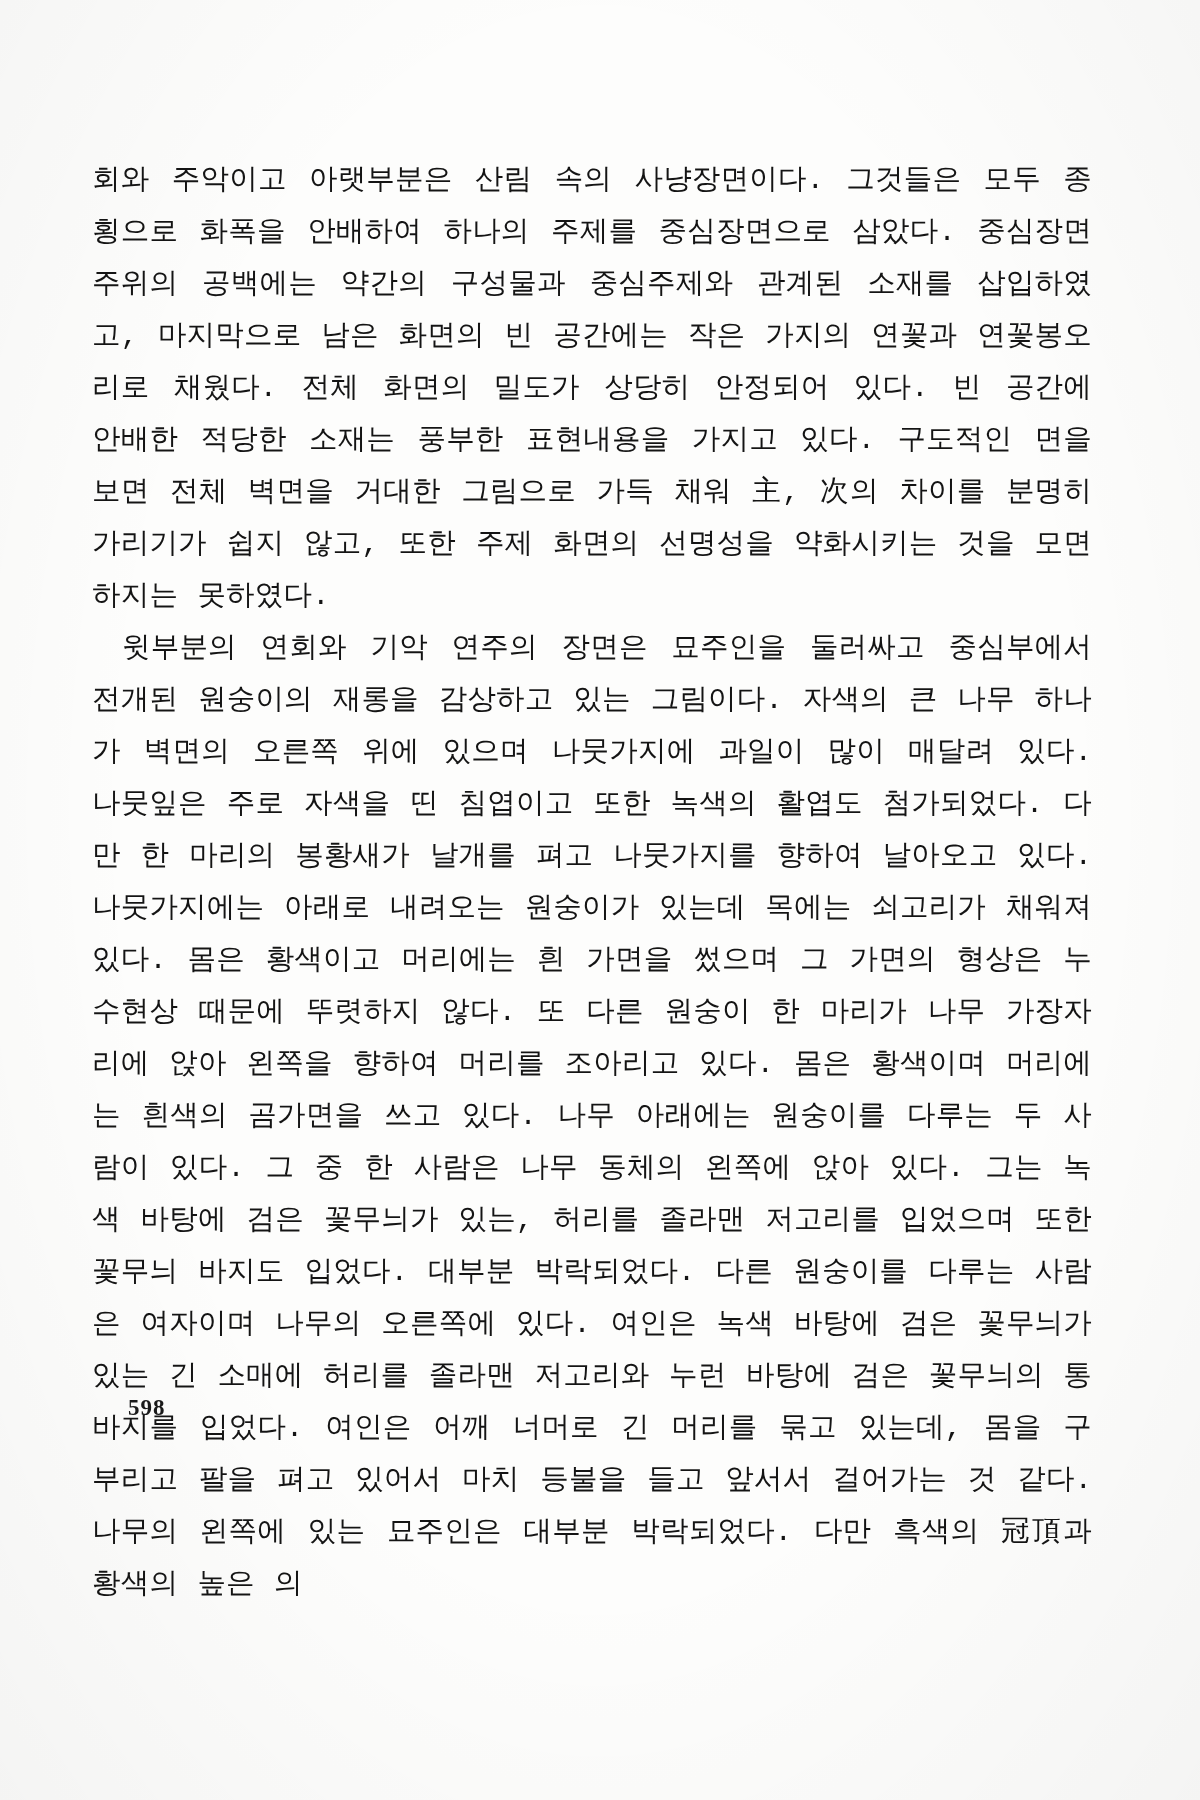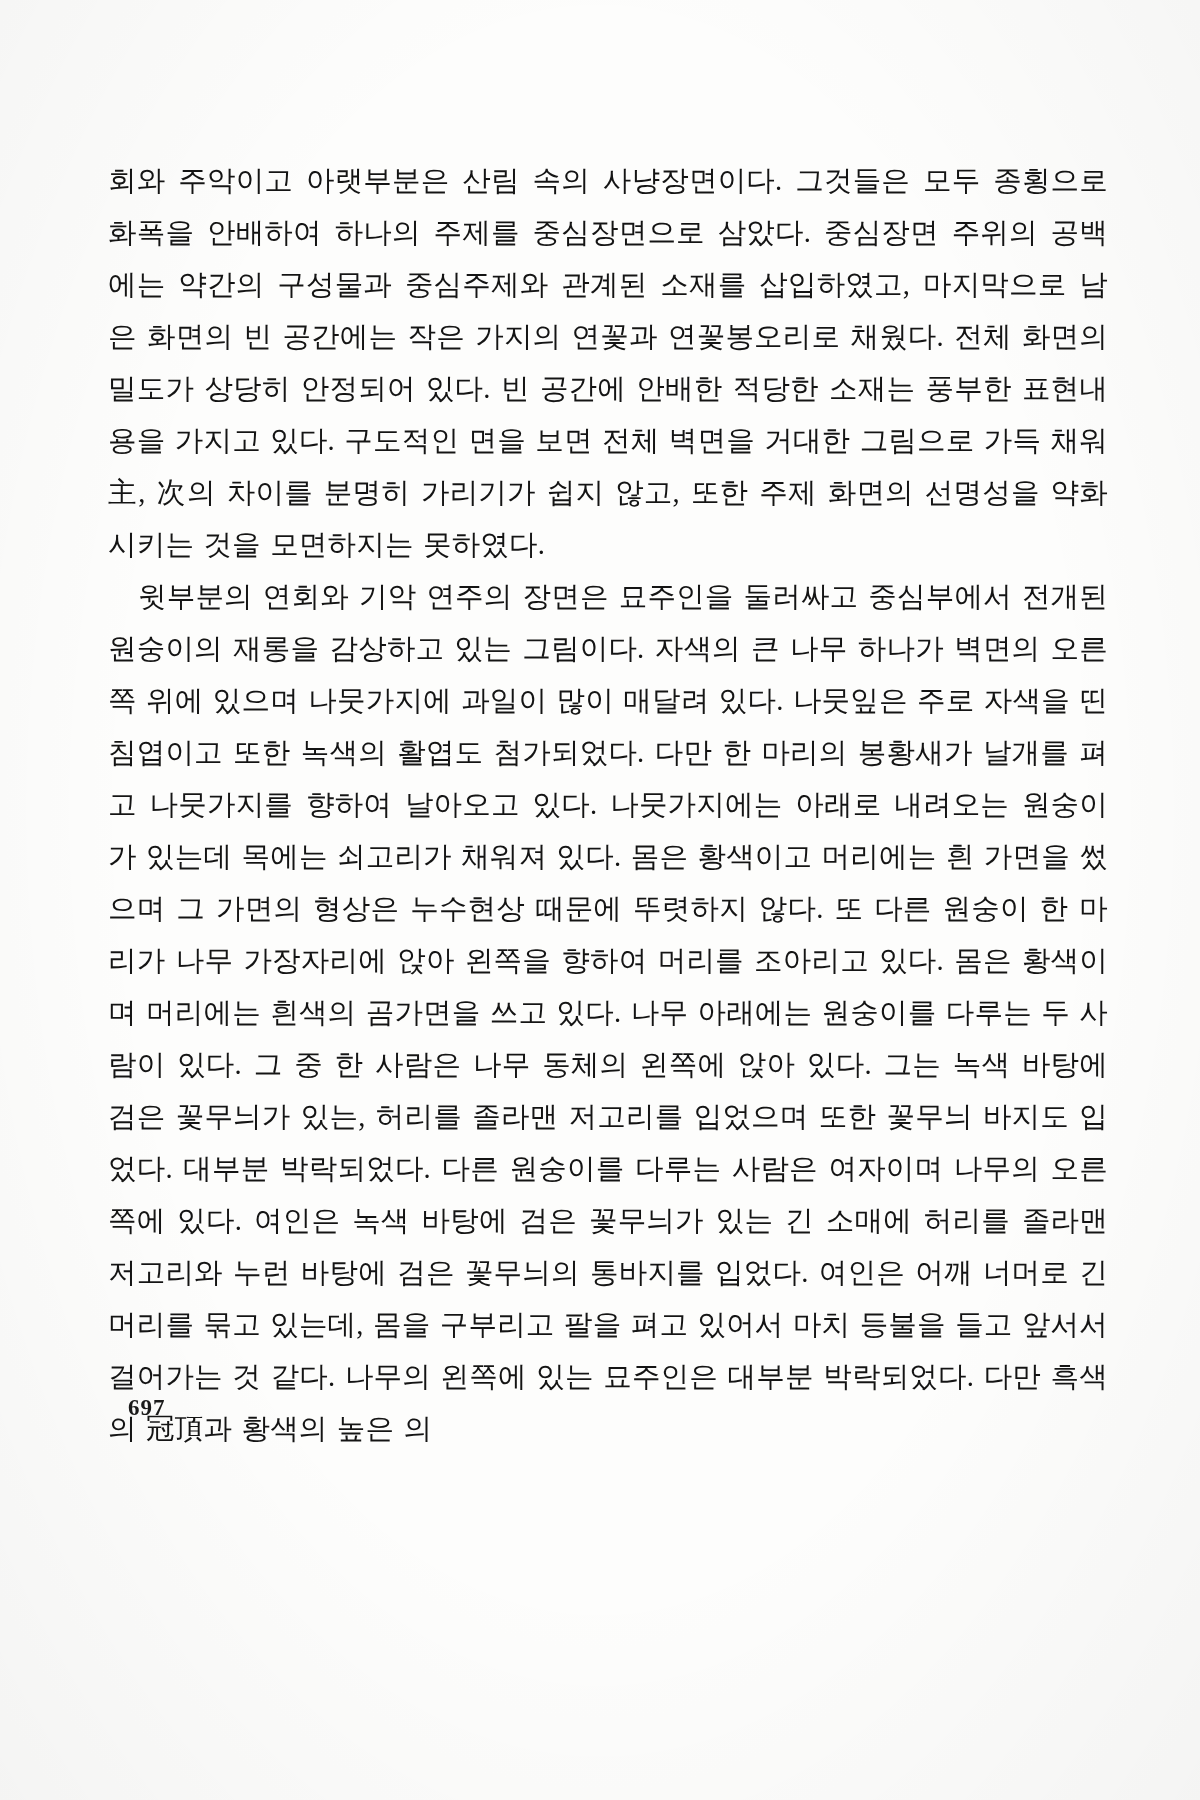--- a/index.html
+++ b/index.html
@@ -28,23 +28,24 @@
   .paper-tone {
     position: absolute;
     inset: 0;
     background:
       radial-gradient(ellipse at 50% 45%, rgba(255,255,255,0) 55%, rgba(0,0,0,0.035) 100%);
     pointer-events: none;
   }
 
   .text-column {
     position: absolute;
-    left: 108px;
+    left: 92px;
     top: 155px;
     width: 1000px;
+    font-family: Liberation Mono, monospace;
   }
 
   .para {
     margin: 0;
     font-size: 28.5px;
     line-height: 52px;
     text-align: justify;
     text-justify: inter-character;
     letter-spacing: 0.2px;
     word-spacing: 2px;
@@ -74,14 +75,14 @@
 <body>
 
 <div class="page">
   <div class="paper-tone"></div>
 
   <div class="text-column">
     <p class="para">회와 주악이고 아랫부분은 산림 속의 사냥장면이다. 그것들은 모두 종횡으로 화폭을 안배하여 하나의 주제를 중심장면으로 삼았다. 중심장면 주위의 공백에는 약간의 구성물과 중심주제와 관계된 소재를 삽입하였고, 마지막으로 남은 화면의 빈 공간에는 작은 가지의 연꽃과 연꽃봉오리로 채웠다. 전체 화면의 밀도가 상당히 안정되어 있다. 빈 공간에 안배한 적당한 소재는 풍부한 표현내용을 가지고 있다. 구도적인 면을 보면 전체 벽면을 거대한 그림으로 가득 채워 主, 次의 차이를 분명히 가리기가 쉽지 않고, 또한 주제 화면의 선명성을 약화시키는 것을 모면하지는 못하였다.</p>
     <p class="para indent">윗부분의 연회와 기악 연주의 장면은 묘주인을 둘러싸고 중심부에서 전개된 원숭이의 재롱을 감상하고 있는 그림이다. 자색의 큰 나무 하나가 벽면의 오른쪽 위에 있으며 나뭇가지에 과일이 많이 매달려 있다. 나뭇잎은 주로 자색을 띤 침엽이고 또한 녹색의 활엽도 첨가되었다. 다만 한 마리의 봉황새가 날개를 펴고 나뭇가지를 향하여 날아오고 있다. 나뭇가지에는 아래로 내려오는 원숭이가 있는데 목에는 쇠고리가 채워져 있다. 몸은 황색이고 머리에는 흰 가면을 썼으며 그 가면의 형상은 누수현상 때문에 뚜렷하지 않다. 또 다른 원숭이 한 마리가 나무 가장자리에 앉아 왼쪽을 향하여 머리를 조아리고 있다. 몸은 황색이며 머리에는 흰색의 곰가면을 쓰고 있다. 나무 아래에는 원숭이를 다루는 두 사람이 있다. 그 중 한 사람은 나무 동체의 왼쪽에 앉아 있다. 그는 녹색 바탕에 검은 꽃무늬가 있는, 허리를 졸라맨 저고리를 입었으며 또한 꽃무늬 바지도 입었다. 대부분 박락되었다. 다른 원숭이를 다루는 사람은 여자이며 나무의 오른쪽에 있다. 여인은 녹색 바탕에 검은 꽃무늬가 있는 긴 소매에 허리를 졸라맨 저고리와 누런 바탕에 검은 꽃무늬의 통바지를 입었다. 여인은 어깨 너머로 긴 머리를 묶고 있는데, 몸을 구부리고 팔을 펴고 있어서 마치 등불을 들고 앞서서 걸어가는 것 같다. 나무의 왼쪽에 있는 묘주인은 대부분 박락되었다. 다만 흑색의 冠頂과 황색의 높은 의</p>
   </div>
 
-  <div class="folio">697</div>
+  <div class="folio">598</div>
 </div>
 
 </body></html>

